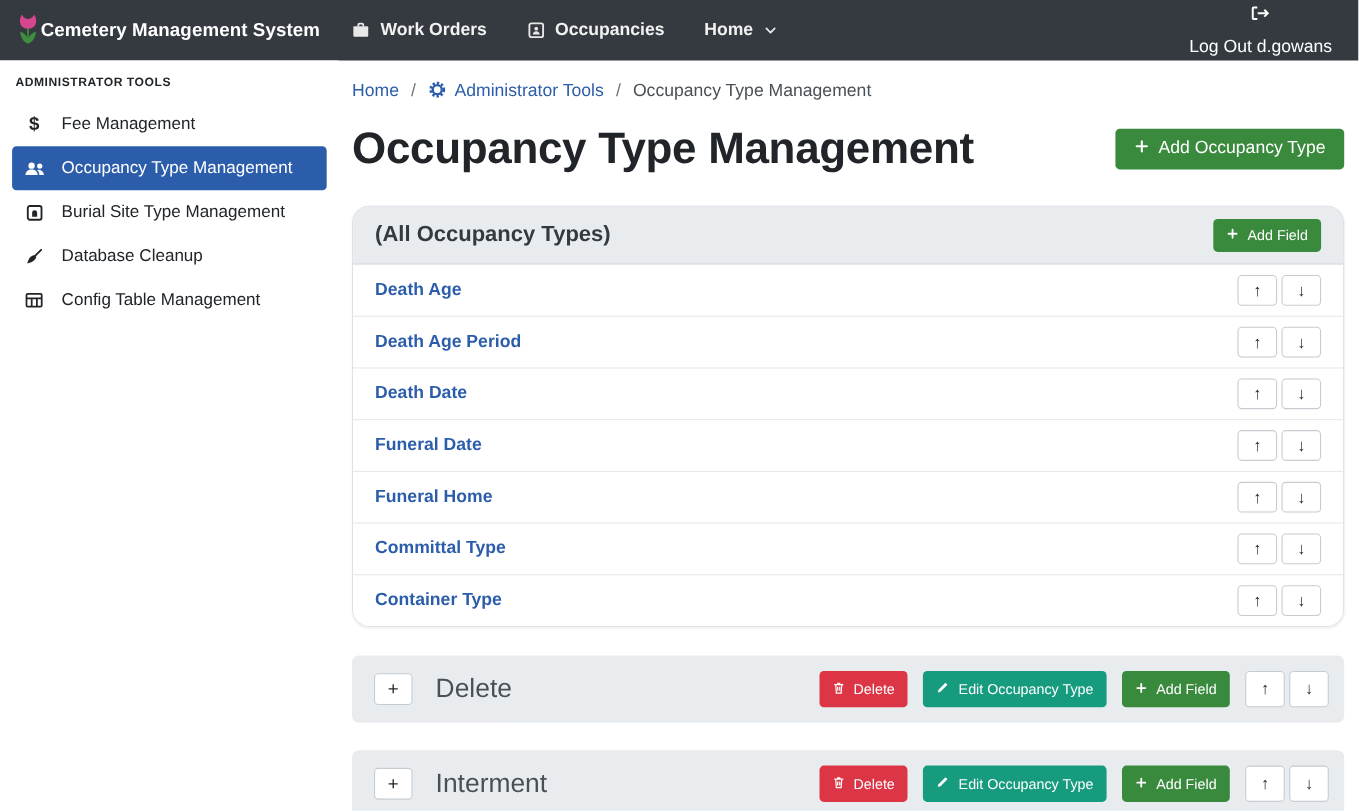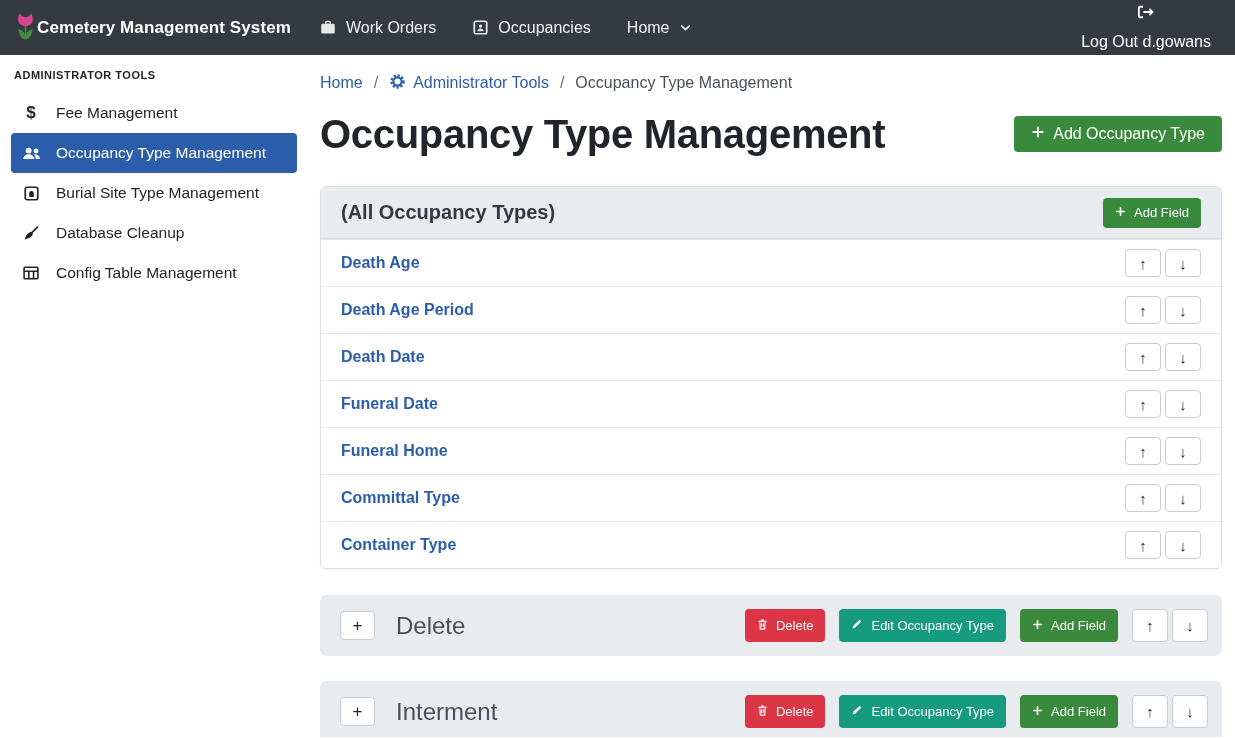--- a/index.html
+++ b/index.html
@@ -9,21 +9,21 @@
     background:#fff; color:#212529;
   }
   a { text-decoration:none; cursor:pointer; }
   button { font-family:inherit; cursor:pointer; border:none; background:none; }
 
   
   .navbar { height:55px; background:#343a40; display:flex; align-items:center; padding:0 24px 0 14px; }
   .brand { display:flex; align-items:center; color:#fff; }
   .brand-text { font-weight:700; font-size:17px; letter-spacing:.1px; }
   .nav-links { display:flex; align-items:center; gap:36px; margin-left:28px; }
-  .nav-link { color:#f2f2f2; font-size:16px; display:flex; align-items:center; gap:9px; }
+  .nav-link { color:#f2f2f2; font-size:16px; display:flex; align-items:center; gap:9px;font-weight:bold; }
   .nav-link .nicon { display:flex; align-items:center; color:#e8e8e8; }
   .logout { margin-left:auto; color:#fff; font-size:16px; display:flex; align-items:center; gap:9px;flex-direction:column; }
 
   
   .layout { display:flex; height:682px; }
   .sidebar { width:308px; flex-shrink:0; background:#fff; padding-top:8px; }
   .main { flex:1; padding:18px 13px 0 12px; overflow:hidden; }
 
   
   .sidebar-heading { font-size:11px; font-weight:700; letter-spacing:.5px; text-transform:uppercase; color:#1f2327; padding:6px 14px 12px; }
@@ -46,21 +46,21 @@
   
   .btn { display:inline-flex; align-items:center; gap:8px; border-radius:4px; color:#fff; }
   .btn-success { background:#3a8a3d; }
   .btn-danger  { background:#dc3545; }
   .btn-teal    { background:#169b7f; }
   .btn-lg { font-size:16px; padding:9px 17px; }
   .btn-sm { font-size:13px; padding:0 12px; height:30px; }
   .section-actions .btn-sm { height:33px; }
 
   
-  .card { margin-top:28px; border:1px solid #dde1e5; border-radius:6px; overflow:hidden; box-shadow:0 1px 2px rgba(0,0,0,.06); }
+  .card { margin-top:28px; border:1px solid #dde1e5; border-radius:16px; overflow:hidden; box-shadow:0 1px 2px rgba(0,0,0,.06); }
   .card-header { background:#e9ecef; height:52px; display:flex; align-items:center; justify-content:space-between; padding:0 20px; border-bottom:1px solid #dde1e5; }
   .card-title { font-size:20px; font-weight:600; color:#343a40; }
   .field-row { height:47px; display:flex; align-items:center; justify-content:space-between; padding:0 20px; background:#fff; border-top:1px solid #e5e8ec; }
   .field-row:first-of-type { border-top:none; }
   .field-link { color:#2c5daa; font-weight:700; font-size:16px; }
 
   .arrow-group { display:flex; gap:4px; }
   .arrow-btn { width:36px; height:28px; background:#fff; border:1px solid #c6ccd2; border-radius:4px; font-size:15px; color:#1f2327; display:flex; align-items:center; justify-content:center; }
   .section-actions .arrow-btn { height:33px; }
 

